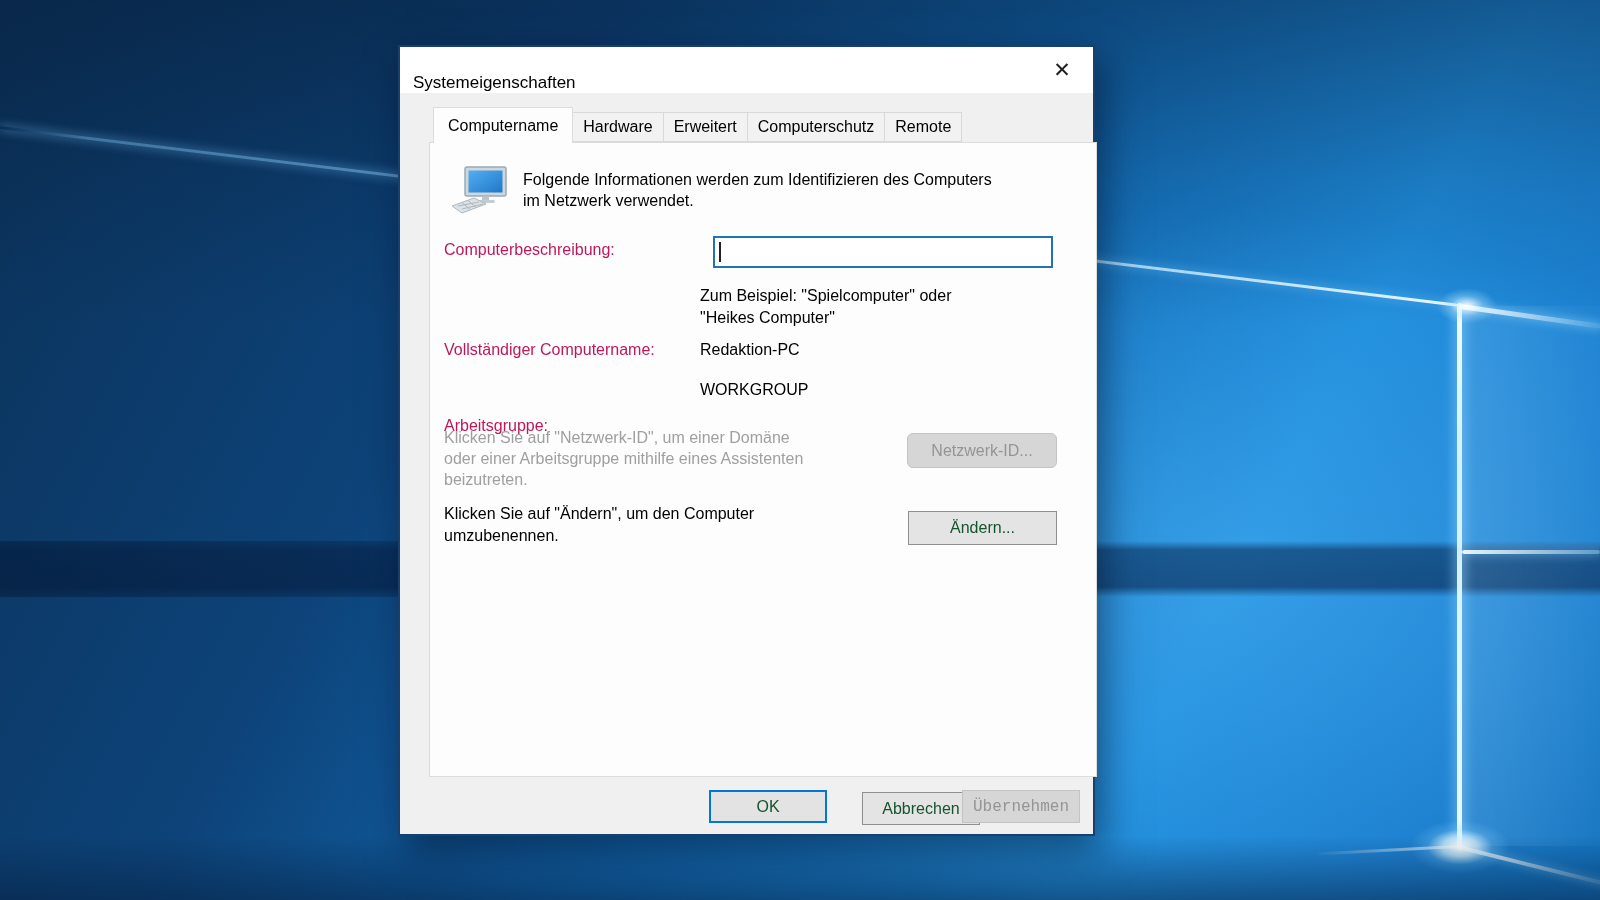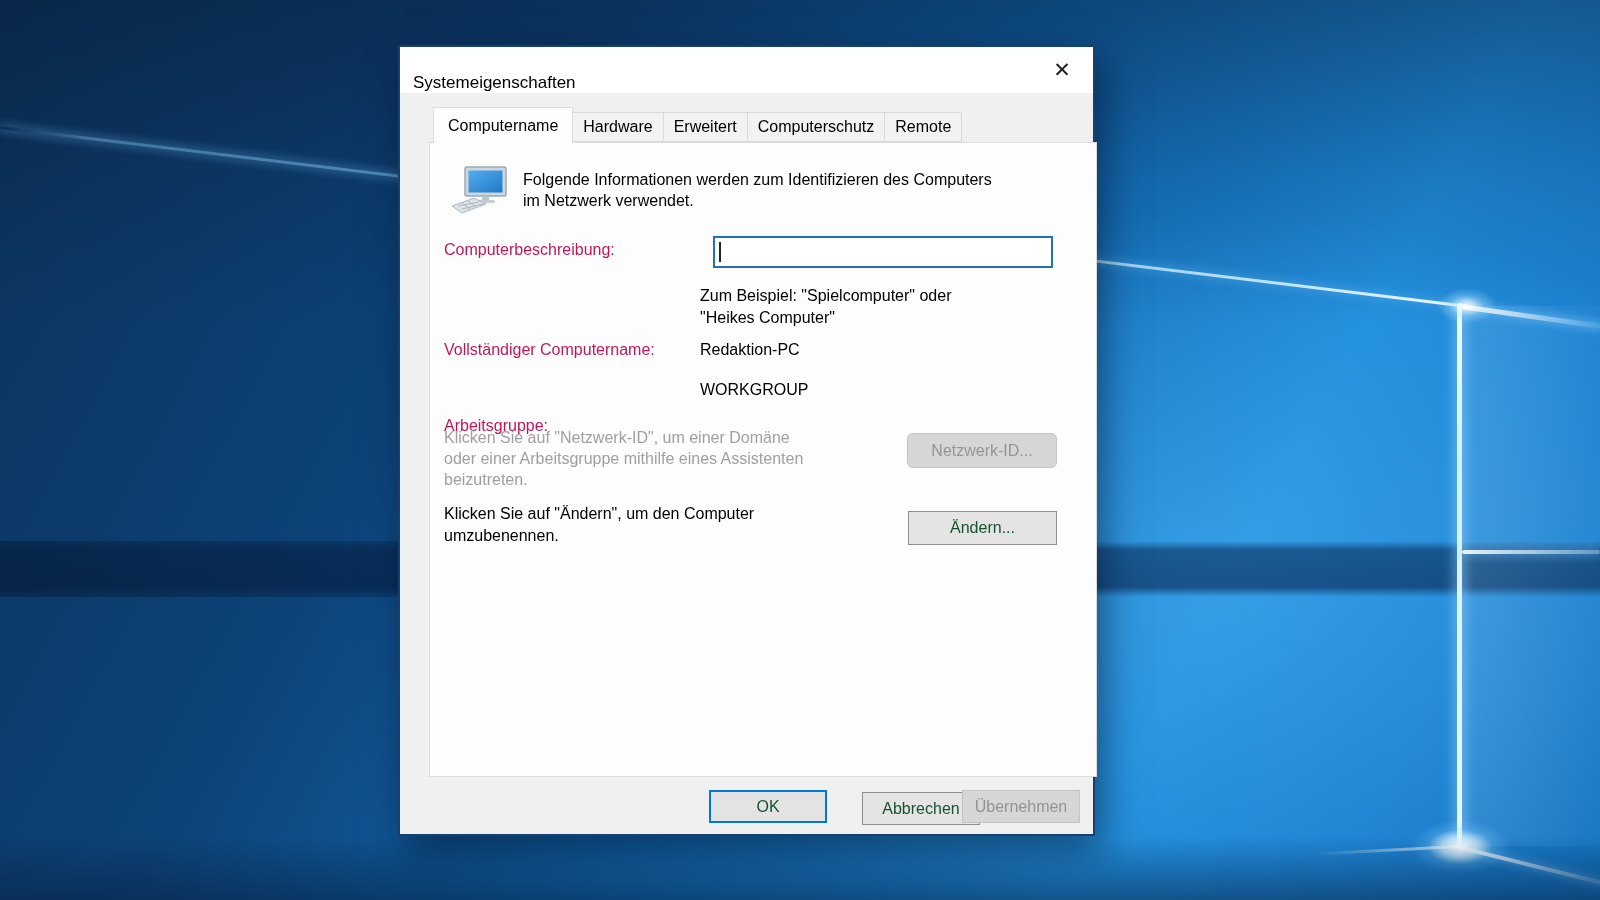--- a/index.html
+++ b/index.html
@@ -86,21 +86,21 @@
 
   .btn { position:absolute; font-size:16px; font-family:"Liberation Sans", sans-serif;
     display:flex; align-items:center; justify-content:center; cursor:pointer;
     background:#e4e4e4; border:1px solid #8f8f8f; color:#14532d; }
   .btn.disabled { background:#d6d6d6; border:1px solid #c3c3c3; color:#949494; }
   .btn-netid { left:477px; top:290px; width:150px; height:35px;border-radius:6px; }
   .btn-change { left:478px; top:368px; width:149px; height:34px; }
 
   .btn-ok { left:290px; top:743px; width:118px; height:33px; border:2px solid #0078d7; background:#e3e3e3;margin-left:19px; }
   .btn-cancel { left:426px; top:745px; width:118px; height:33px;margin-left:36px; }
-  .btn-apply { left:562px; top:743px; width:118px; height:33px; }
+  .btn-apply { left:562px; top:743px; width:118px; height:33px;font-family:Liberation Mono, monospace; }
 </style>
 </head>
 <body>
 
 <div class="wallpaper">
   <div class="wp-topshade"></div>
   <div class="beam-long"></div>
   <div class="wp-band"></div>
   <div class="pane-light"></div>
   <div class="beam-vert"></div>

